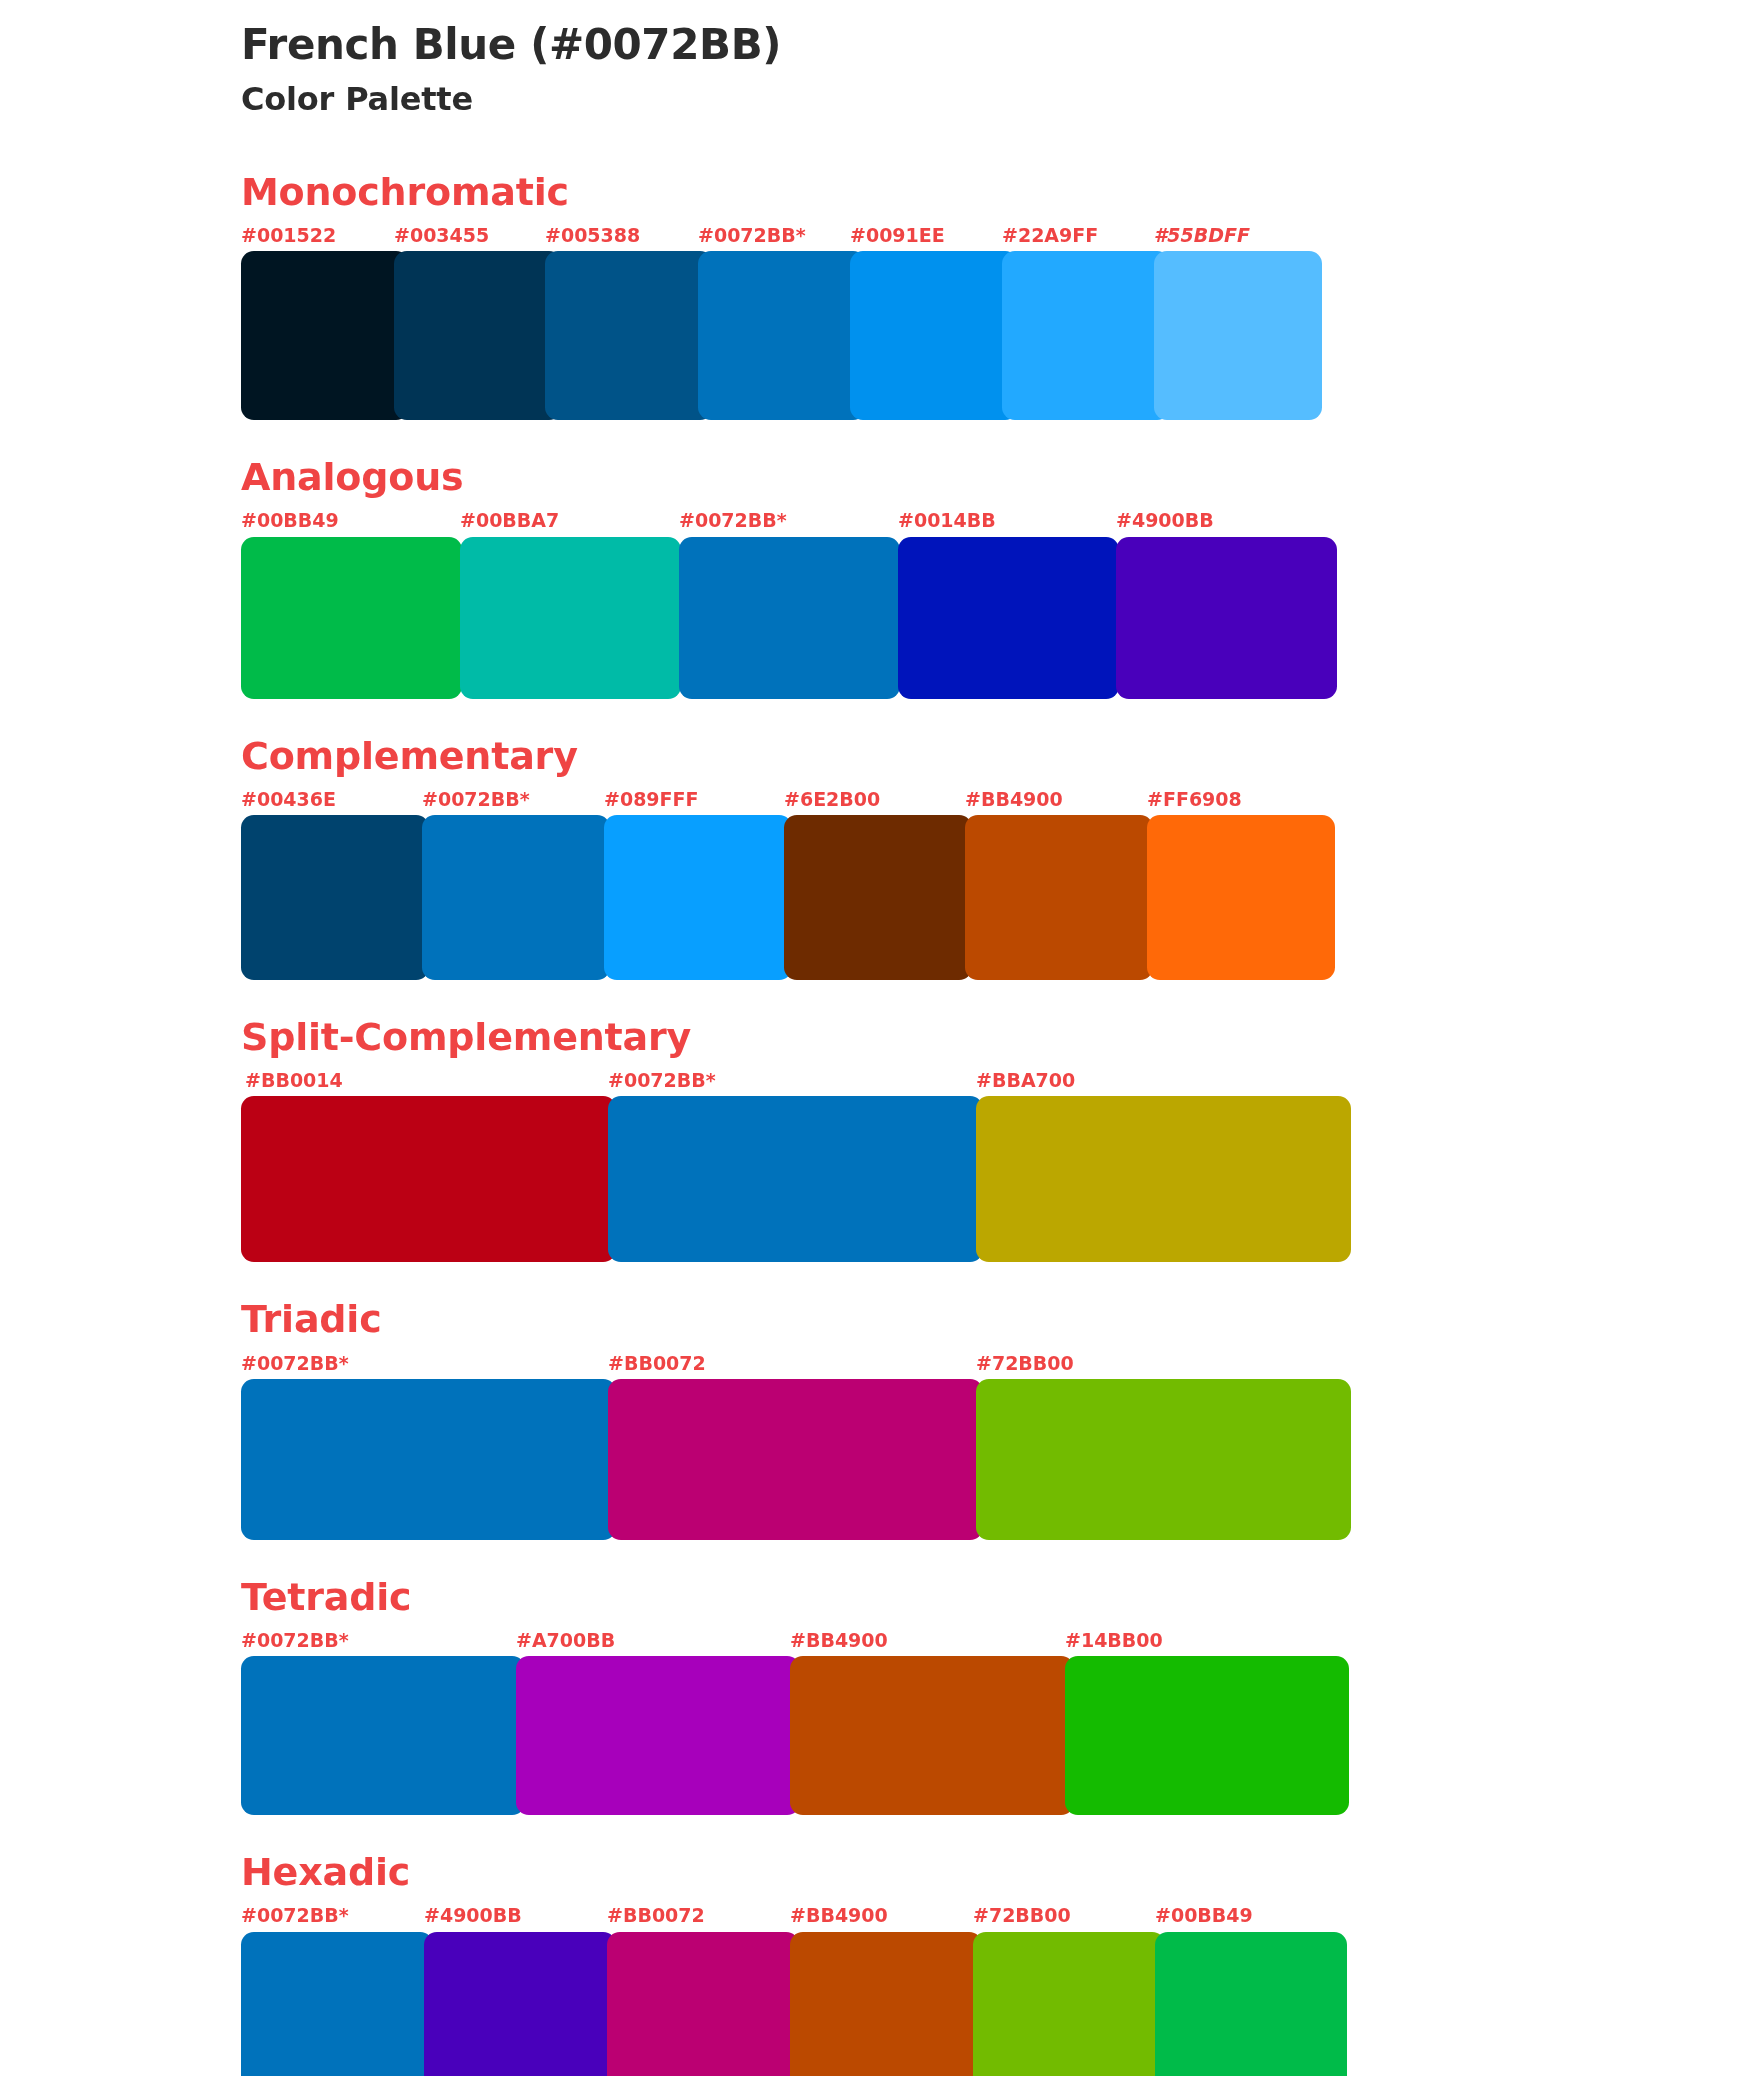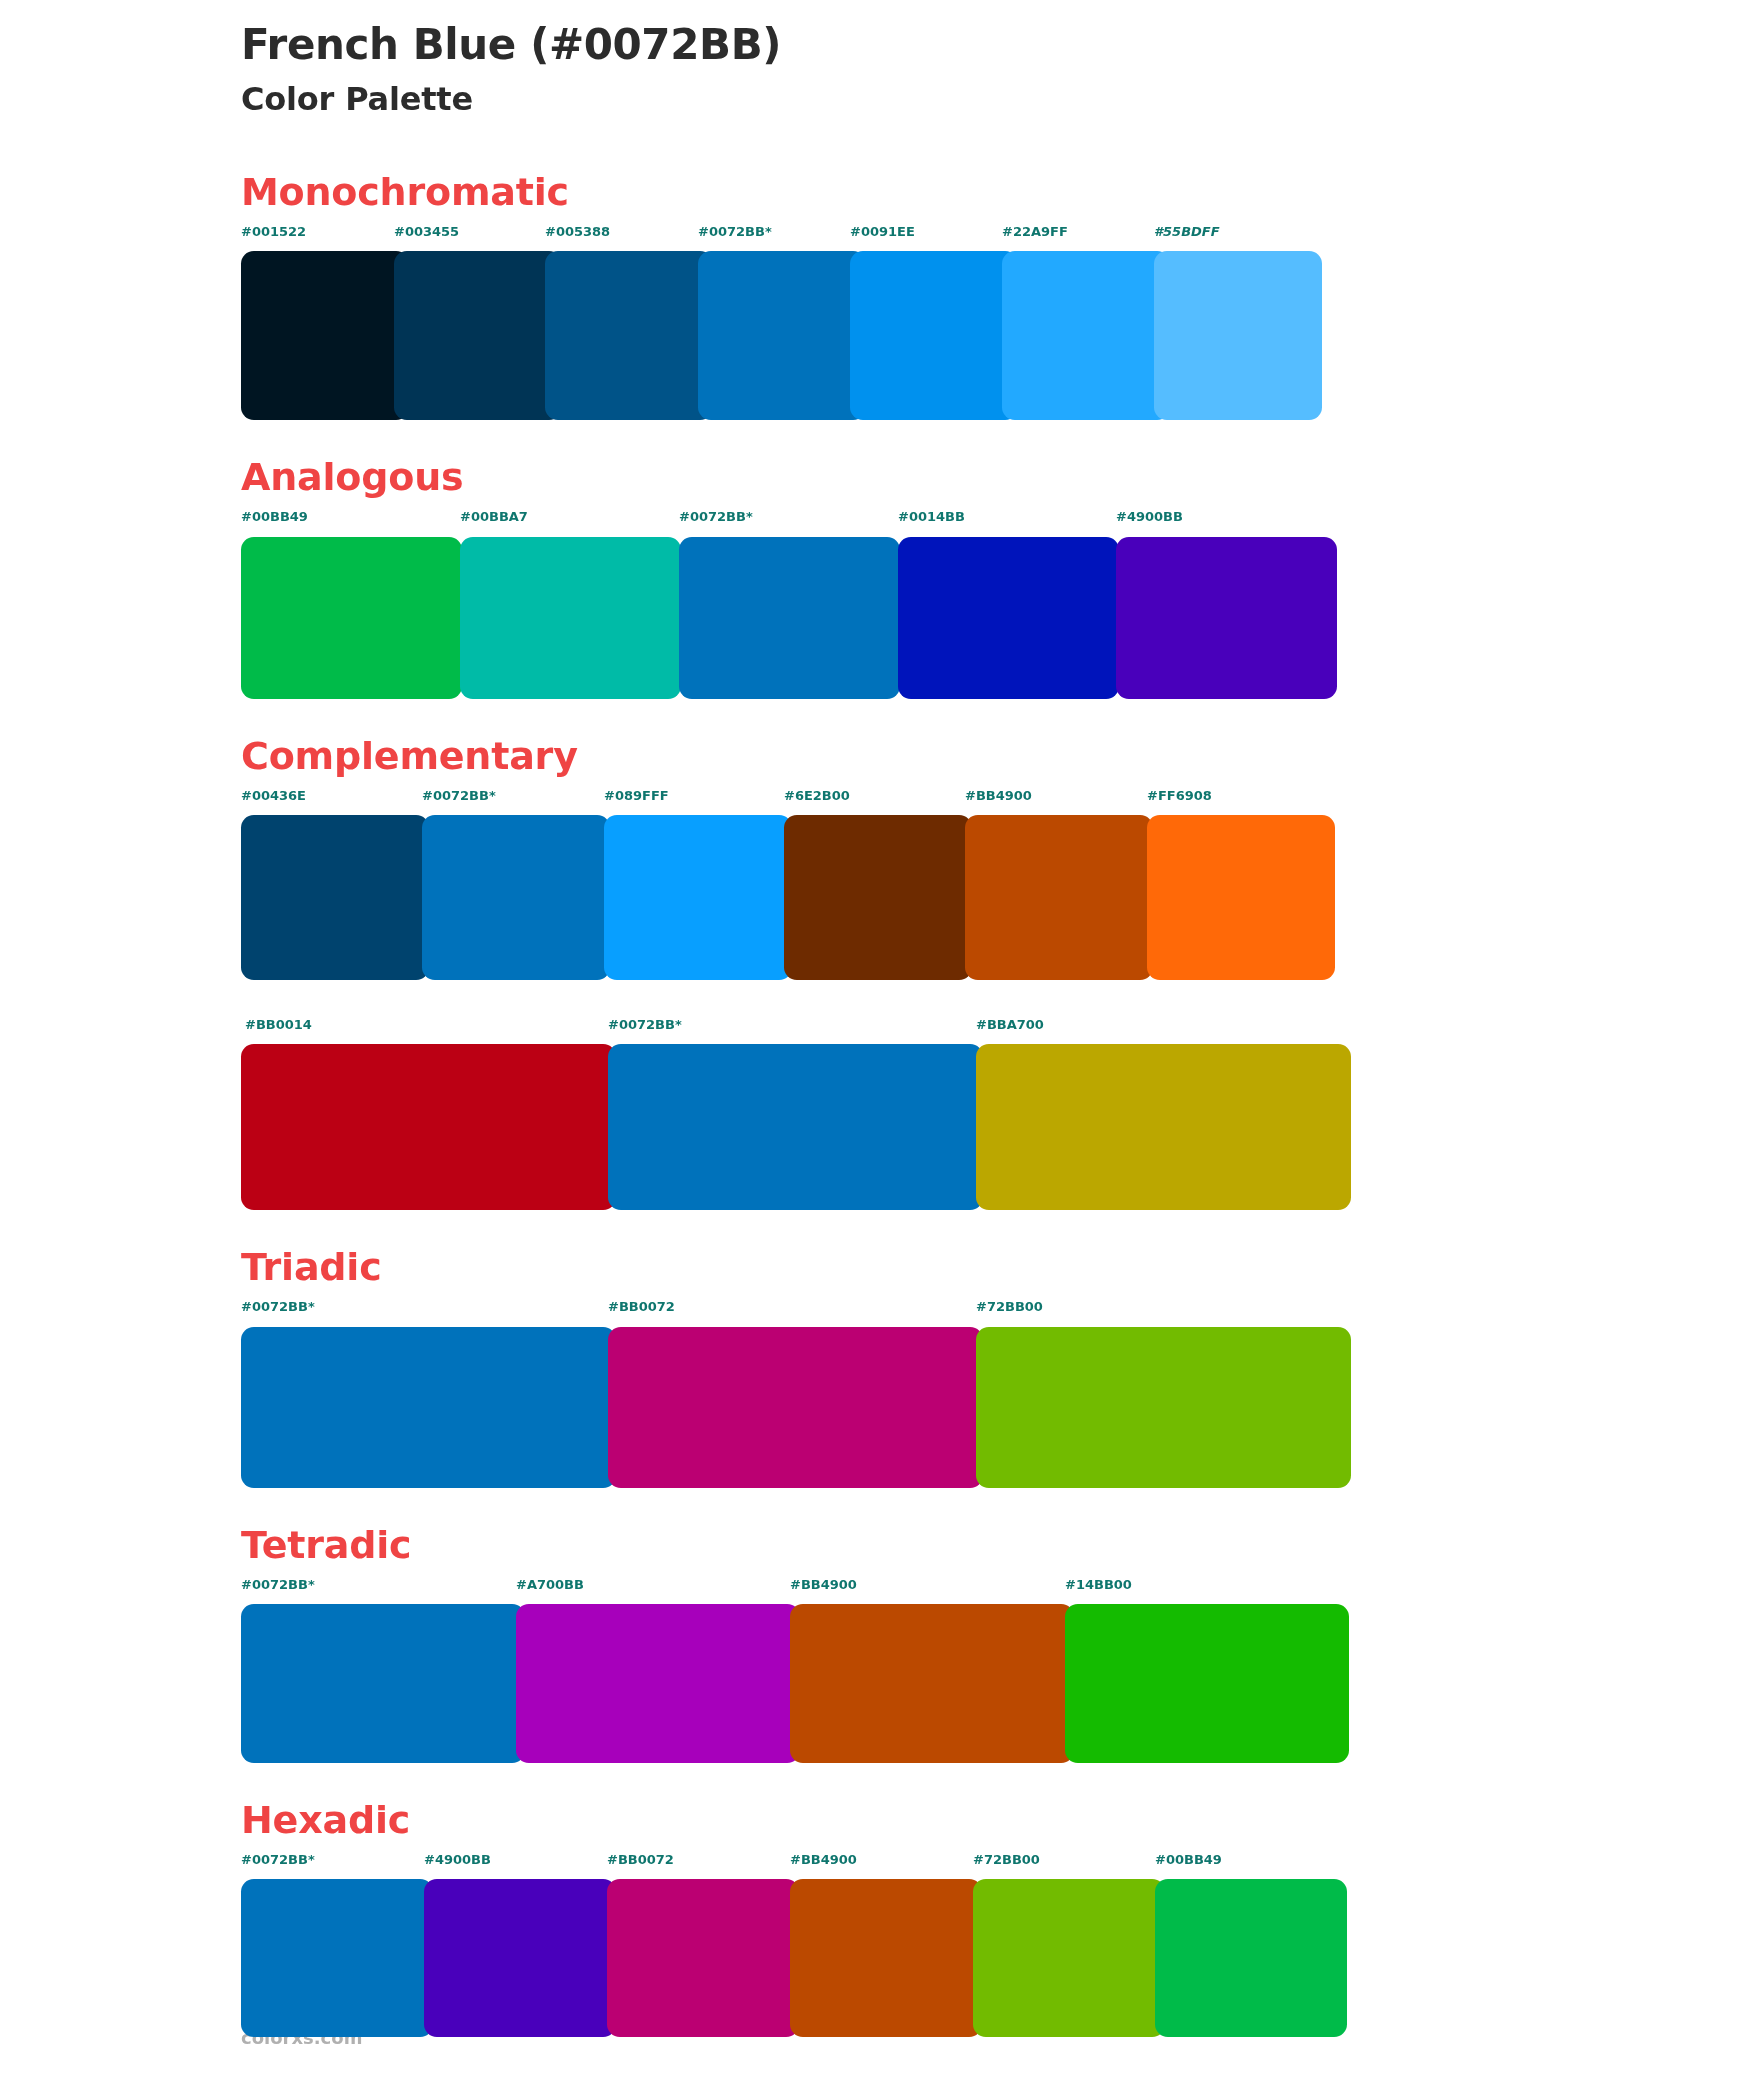--- a/index.html
+++ b/index.html
@@ -68,23 +68,23 @@
   }
 
   .swatch-labels {
     position: relative;
     height: 24px;
   }
 
   .swatch-label {
     position: absolute;
     top: 0;
-    font-size: 13px;
-    font-weight: bold;
-    color: #0f766e;
+    font-size: 19px;
+    font-weight: bold;
+    color: #ef4444;
     white-space: nowrap;
     font-family: "DejaVu Sans", sans-serif;
   }
 
   .swatch-row {
     position: relative;
     margin-top: 3.2px;
   }
 
   .swatch {
@@ -168,20 +168,21 @@
           <div class="swatch-row" style="height: 165px;">
             <div class="swatch" title="#00436E" style="left: 0px; width: 188px; height: 165px; background: rgb(0, 67, 110); z-index: 1;"></div>
             <div class="swatch" title="#0072BB*" style="left: 181px; width: 188px; height: 165px; background: rgb(0, 114, 187); z-index: 2;"></div>
             <div class="swatch" title="#089FFF" style="left: 363px; width: 188px; height: 165px; background: rgb(8, 159, 255); z-index: 3;"></div>
             <div class="swatch" title="#6E2B00" style="left: 543px; width: 188px; height: 165px; background: rgb(110, 43, 0); z-index: 4;"></div>
             <div class="swatch" title="#BB4900" style="left: 724px; width: 188px; height: 165px; background: rgb(187, 73, 0); z-index: 5;"></div>
             <div class="swatch" title="#FF6908" style="left: 906px; width: 188px; height: 165px; background: rgb(255, 105, 8); z-index: 6;"></div>
           </div>
         </div>
         <div class="section">
+          <div class="section-heading">Split-Complementary</div>
           <div class="swatch-labels">
             <div class="swatch-label" style="left: 4px;">#BB0014</div>
             <div class="swatch-label" style="left: 367px;">#0072BB*</div>
             <div class="swatch-label" style="left: 735px;">#BBA700</div>
           </div>
           <div class="swatch-row" style="height: 166px;">
             <div class="swatch" title="#BB0014" style="left: 0px; width: 375px; height: 166px; background: rgb(187, 0, 20); z-index: 1;"></div>
             <div class="swatch" title="#0072BB*" style="left: 367px; width: 375px; height: 166px; background: rgb(0, 114, 187); z-index: 2;"></div>
             <div class="swatch" title="#BBA700" style="left: 735px; width: 375px; height: 166px; background: rgb(187, 167, 0); z-index: 3;"></div>
           </div>

